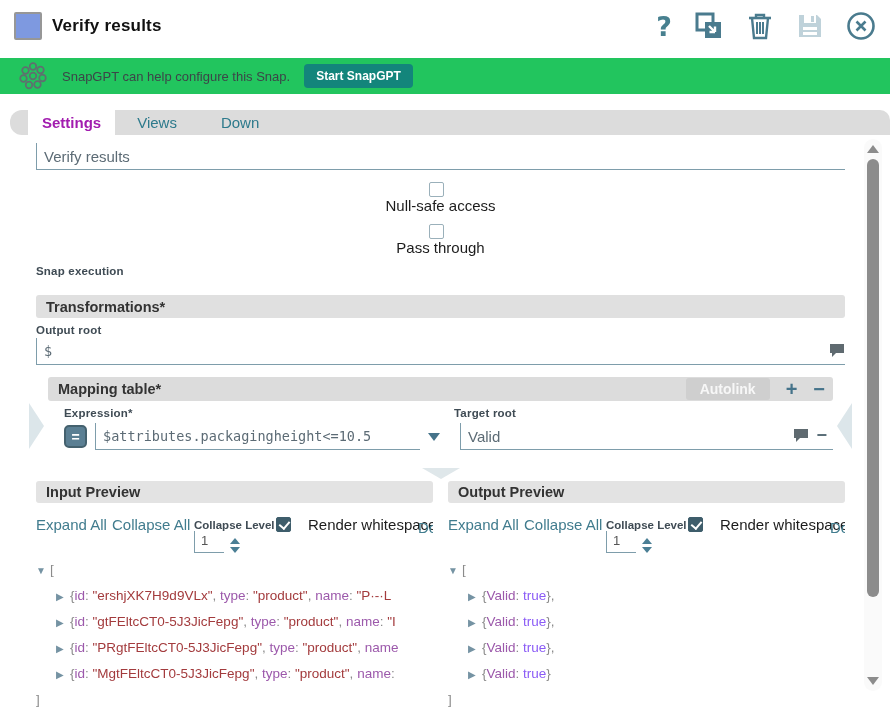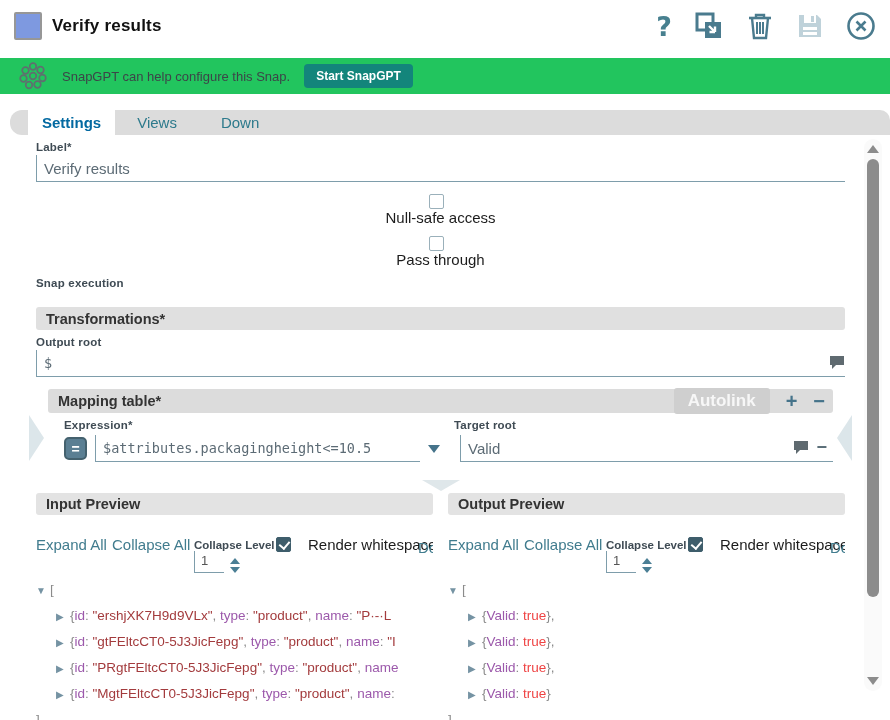--- a/index.html
+++ b/index.html
@@ -16,21 +16,21 @@
   .act-icon { display:inline-flex; cursor:pointer; }
 
   
   .banner { height:36px; background:#22c55e; display:flex; align-items:center; padding-left:18px; margin-top:6px; }
   .banner-msg { font-size:13px; color:#3c4548; margin-left:14px; }
   .banner-btn { margin-left:14px; background:#13857b; color:#fff; font-size:12px; font-weight:bold; border:none; border-radius:4px; padding:5px 12px; cursor:pointer; font-family:"Liberation Sans", sans-serif; }
 
   
   .tabbar { margin:16px 0 0 10px; height:25px; background:#dcdcdc; border-radius:12px 10px 0 12px; display:flex; align-items:stretch; }
   .tab { padding:0 22px; display:flex; align-items:center; font-size:15px; color:#2d7a8c; cursor:pointer; }
-  .tab.active { background:#fff; color:#0369a1; font-weight:bold; margin-left:18px; padding:0 14px; }
+  .tab.active { background:#fff; color:#a21caf; font-weight:bold; margin-left:18px; padding:0 14px; }
 
   
   .content-wrap { position:relative; height:566px; }
   .content { position:absolute; left:36px; top:6px; width:809px; }
   .scrollbar { position:absolute; right:8px; top:4px; width:18px; height:552px; background:#fafafa; border-radius:9px; }
   .sb-arrow { position:absolute; left:3px; width:0; height:0; border-left:6px solid transparent; border-right:6px solid transparent; }
   .sb-arrow.up { top:6px; border-bottom:8px solid #8c8c8c; }
   .sb-arrow.down { bottom:6px; border-top:8px solid #8c8c8c; }
   .sb-thumb { position:absolute; left:3px; top:20px; width:12px; height:438px; background:#8c8c8c; border-radius:6px; }
 
@@ -49,57 +49,57 @@
   .spin-up { width:0; height:0; border-left:5px solid transparent; border-right:5px solid transparent; border-bottom:6px solid #4b7f95; }
   .spin-dn { width:0; height:0; border-left:5px solid transparent; border-right:5px solid transparent; border-top:6px solid #4b7f95; }
   .sec-hd { background:#e0e0e0; border-radius:3px; height:23px; display:flex; align-items:center; padding:0 10px; font-size:14.5px; font-weight:bold; color:#333; }
   .bubble { display:inline-block; }
 
   
   .mt-outer { position:relative; margin:10px 0 0 12px; width:785px; }
   .mt-hd { background:#dcdcdc; border-radius:3px; height:24px; display:flex; align-items:center; padding:0 8px 0 10px; }
   .mt-title { font-size:14.5px; font-weight:bold; color:#333; }
   .mt-tools { margin-left:auto; display:flex; align-items:center; gap:16px; }
-  .autolink { background:#cfcfcf; color:#f7f7f7; font-weight:bold; font-size:17px; border:none; border-radius:3px; padding:3px 14px; font-family:"Liberation Sans", sans-serif; }
+  .autolink { background:#cfcfcf; color:#f7f7f7; font-weight:bold; font-size:14px; border:none; border-radius:3px; padding:3px 14px; font-family:"Liberation Sans", sans-serif; }
   .pm-btn { font-size:20px; font-weight:bold; color:#45738a; line-height:1; cursor:pointer; }
   .mt-cols { display:flex; margin:6px 0 2px 16px; }
   .mt-row { display:flex; align-items:center; margin:4px 0 18px 16px; }
   .eq-btn { width:23px; height:23px; background:#5b7f93; border:2px solid #44616e; border-radius:5px; color:#fff; font-weight:bold; font-size:14px; display:flex; align-items:center; justify-content:center; margin-right:8px; cursor:pointer; flex:0 0 auto; }
   .chevron { position:absolute; width:15px; height:46px; background:#dce6ea; top:26px; }
   .chev-left { left:-19px; clip-path:polygon(0 0, 100% 50%, 0 100%); }
   .chev-right { right:-19px; clip-path:polygon(100% 0, 0 50%, 100% 100%); }
   .drop-arrow { width:0; height:0; border-left:6px solid transparent; border-right:6px solid transparent; border-top:8px solid #45738a; margin:0 8px; cursor:pointer; }
   .row-minus { font-size:18px; font-weight:bold; color:#5a6e78; margin:0 6px 0 8px; cursor:pointer; }
 
   .split-handle { width:0; height:0; border-left:19px solid transparent; border-right:19px solid transparent; border-top:11px solid #dfe7ea; margin:8px auto 2px auto; }
 
   
   .previews { display:flex; gap:15px; }
   .pane { flex:1 1 0; min-width:0; overflow:hidden; }
   .pane-hd { background:#e3e3e3; border-radius:3px; height:22px; display:flex; align-items:center; padding:0 10px; font-size:14.5px; font-weight:bold; color:#333; }
-  .pane-toolbar { display:flex; align-items:flex-start; padding-top:20px; gap:18px; white-space:nowrap; }
+  .pane-toolbar { display:flex; align-items:flex-start; padding-top:12px; gap:18px; white-space:nowrap; }
   .tlink { font-size:15px; color:#417c8e; width:58px; line-height:19px; cursor:pointer; }
   .tlink.collapse { width:64px; }
   .clvl { width:64px; }
   .clvl-label { font-size:11.5px; font-weight:bold; color:#3f4b54; line-height:13px; }
   .clvl-input { display:flex; align-items:flex-end; margin-top:-2px; }
   .clvl-input .box { border-left:1px solid #7e9dab; border-bottom:1px solid #7e9dab; width:30px; height:22px; }
   .clvl-input .box input { width:28px; border:none; outline:none; font-size:13px; color:#555; padding-left:6px; background:transparent; font-family:"Liberation Sans", sans-serif; }
   .rw { display:flex; align-items:center; gap:8px; }
   .rw-label { font-size:15px; color:#1c1c1c; line-height:19px; width:92px; }
   .dl { font-size:15px; color:#417c8e; margin-left:auto; cursor:pointer; padding-top:4px; }
 
   .tree { margin-top:4px; font-size:13.5px; white-space:nowrap; }
   .tree-line { line-height:25px; overflow:hidden; }
   .tree-line .arrow { display:inline-block; font-size:10px; color:#7593a3; width:14px; cursor:pointer; }
   .tree-line.row { padding-left:20px; }
   .tk-punct { color:#8b8b8b; }
   .tk-key { color:#9c59ab; }
   .tk-str { color:#a33b3d; }
-  .tk-val { color:#ef4444; }
+  .tk-val { color:#8b5cf6; }
 </style>
 </head>
 <body>
 
 <div class="app">
 
   <div class="hdr">
     <div class="snap-icon"></div>
     <div class="hdr-title">Verify results</div>
     <div class="hdr-actions">
@@ -159,21 +159,20 @@
   <div class="tabbar">
     <div class="tab active">Settings</div>
     <div class="tab">Views</div>
     <div class="tab">Down</div>
   </div>
 
   <div class="content-wrap">
     <div class="content">
 
       <div class="field-block">
-        <div class="sm-label">Label*</div>
         <div class="ufield" style="margin-top:2px;">
           <input value="Verify results" style="">
         </div>
       </div>
 
       <div class="cb-row">
         <div class="cbox"></div>
         <div class="cb-label">Null-safe access</div>
       </div>
 

